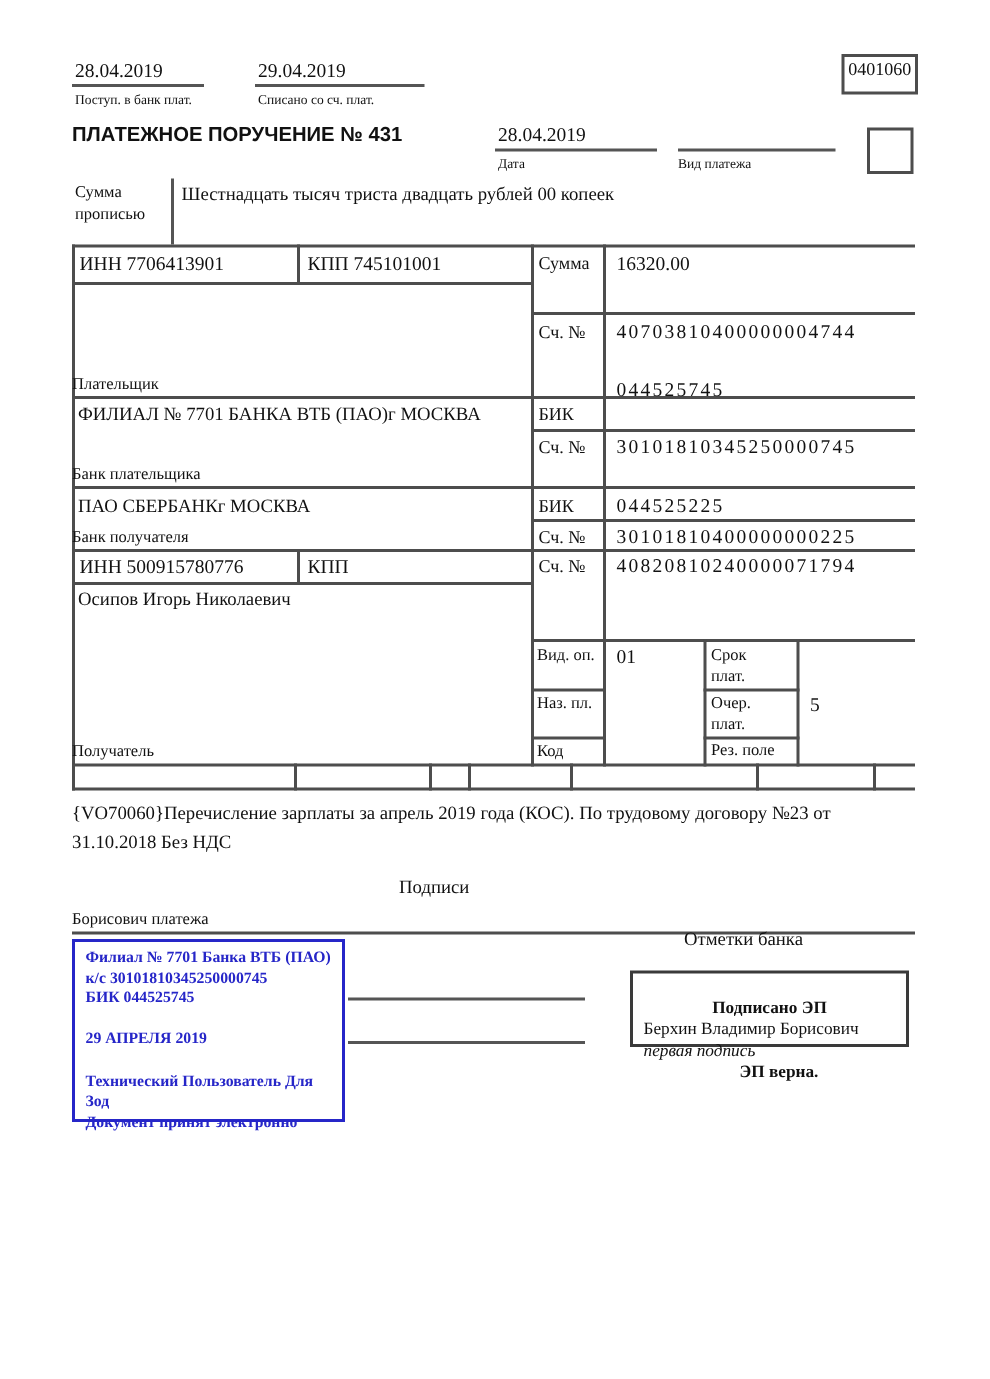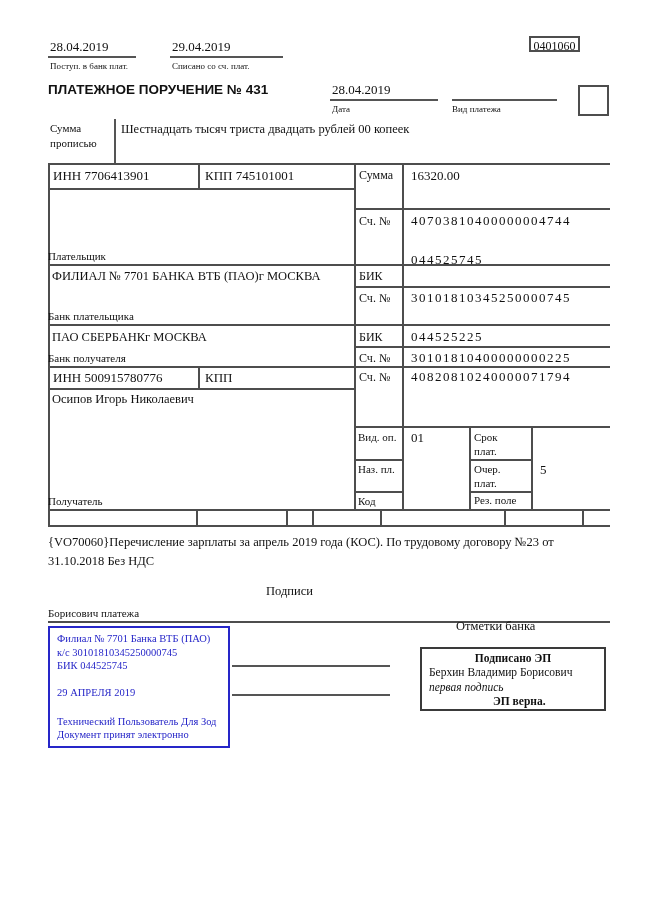--- a/index.html
+++ b/index.html
@@ -14,42 +14,42 @@
   .fs11{font-size:11px;}
   .fs12{font-size:12px;}
   .fs125{font-size:12.5px;}
   .fs13{font-size:13px;}
   .acct{letter-spacing:1.5px;}
   .title{font-family:"Liberation Sans",sans-serif;font-weight:bold;font-size:13.5px;}
   .box{position:absolute;border:2px solid #4d4d4d;box-sizing:border-box;}
   #stamp{position:absolute;left:48px;top:626px;width:182px;height:122px;
          border:2px solid #2626c8;box-sizing:border-box;color:#2626c8;
          font-size:10.5px;line-height:1.3;padding:4px 7px;}
-  #stamp p{margin:0;}
-  #esign{position:absolute;left:420px;top:647px;width:186px;height:64px;
+  #stamp p{margin:0;font-weight:bold;}
+  #esign{position:absolute;left:420px;top:647px;width:186px;height:51px;
          border:2px solid #3a3a3a;box-sizing:border-box;font-size:11.5px;
-         line-height:1.25;padding:2px 7px;}
+         line-height:1.25;padding:16px 7px;}
   #esign .c{text-align:center;font-weight:bold;}
   #esign .it{font-style:italic;}
   #esign .vf{font-weight:bold;margin-left:64px;}
 </style>
 </head>
 <body>
 
 <div id="page">
 
   <div class="t fs13" style="left:50px;top:39px;">28.04.2019</div>
   <div class="hl thin" style="left:48px;top:56px;width:88px;"></div>
   <div class="t fs9" style="left:50px;top:61px;">Поступ. в банк плат.</div>
 
   <div class="t fs13" style="left:172px;top:39px;">29.04.2019</div>
   <div class="hl thin" style="left:170px;top:56px;width:113px;"></div>
   <div class="t fs9" style="left:172px;top:61px;">Списано со сч. плат.</div>
 
-  <div class="box" style="left:529px;top:36px;width:51px;height:16px;">
+  <div class="box" style="left:561px;top:36px;width:51px;height:27px;">
     <div class="fs12" style="text-align:center;line-height:17px;">0401060</div>
   </div>
 
   <div class="t title" style="left:48px;top:82px;">ПЛАТЕЖНОЕ ПОРУЧЕНИЕ № 431</div>
   <div class="t fs13" style="left:332px;top:82px;">28.04.2019</div>
   <div class="hl thin" style="left:330px;top:99px;width:108px;"></div>
   <div class="t fs9" style="left:332px;top:104px;">Дата</div>
   <div class="hl thin" style="left:452px;top:99px;width:105px;"></div>
   <div class="t fs9" style="left:452px;top:104px;">Вид платежа</div>
   <div class="box" style="left:578px;top:85px;width:31px;height:31px;"></div>

